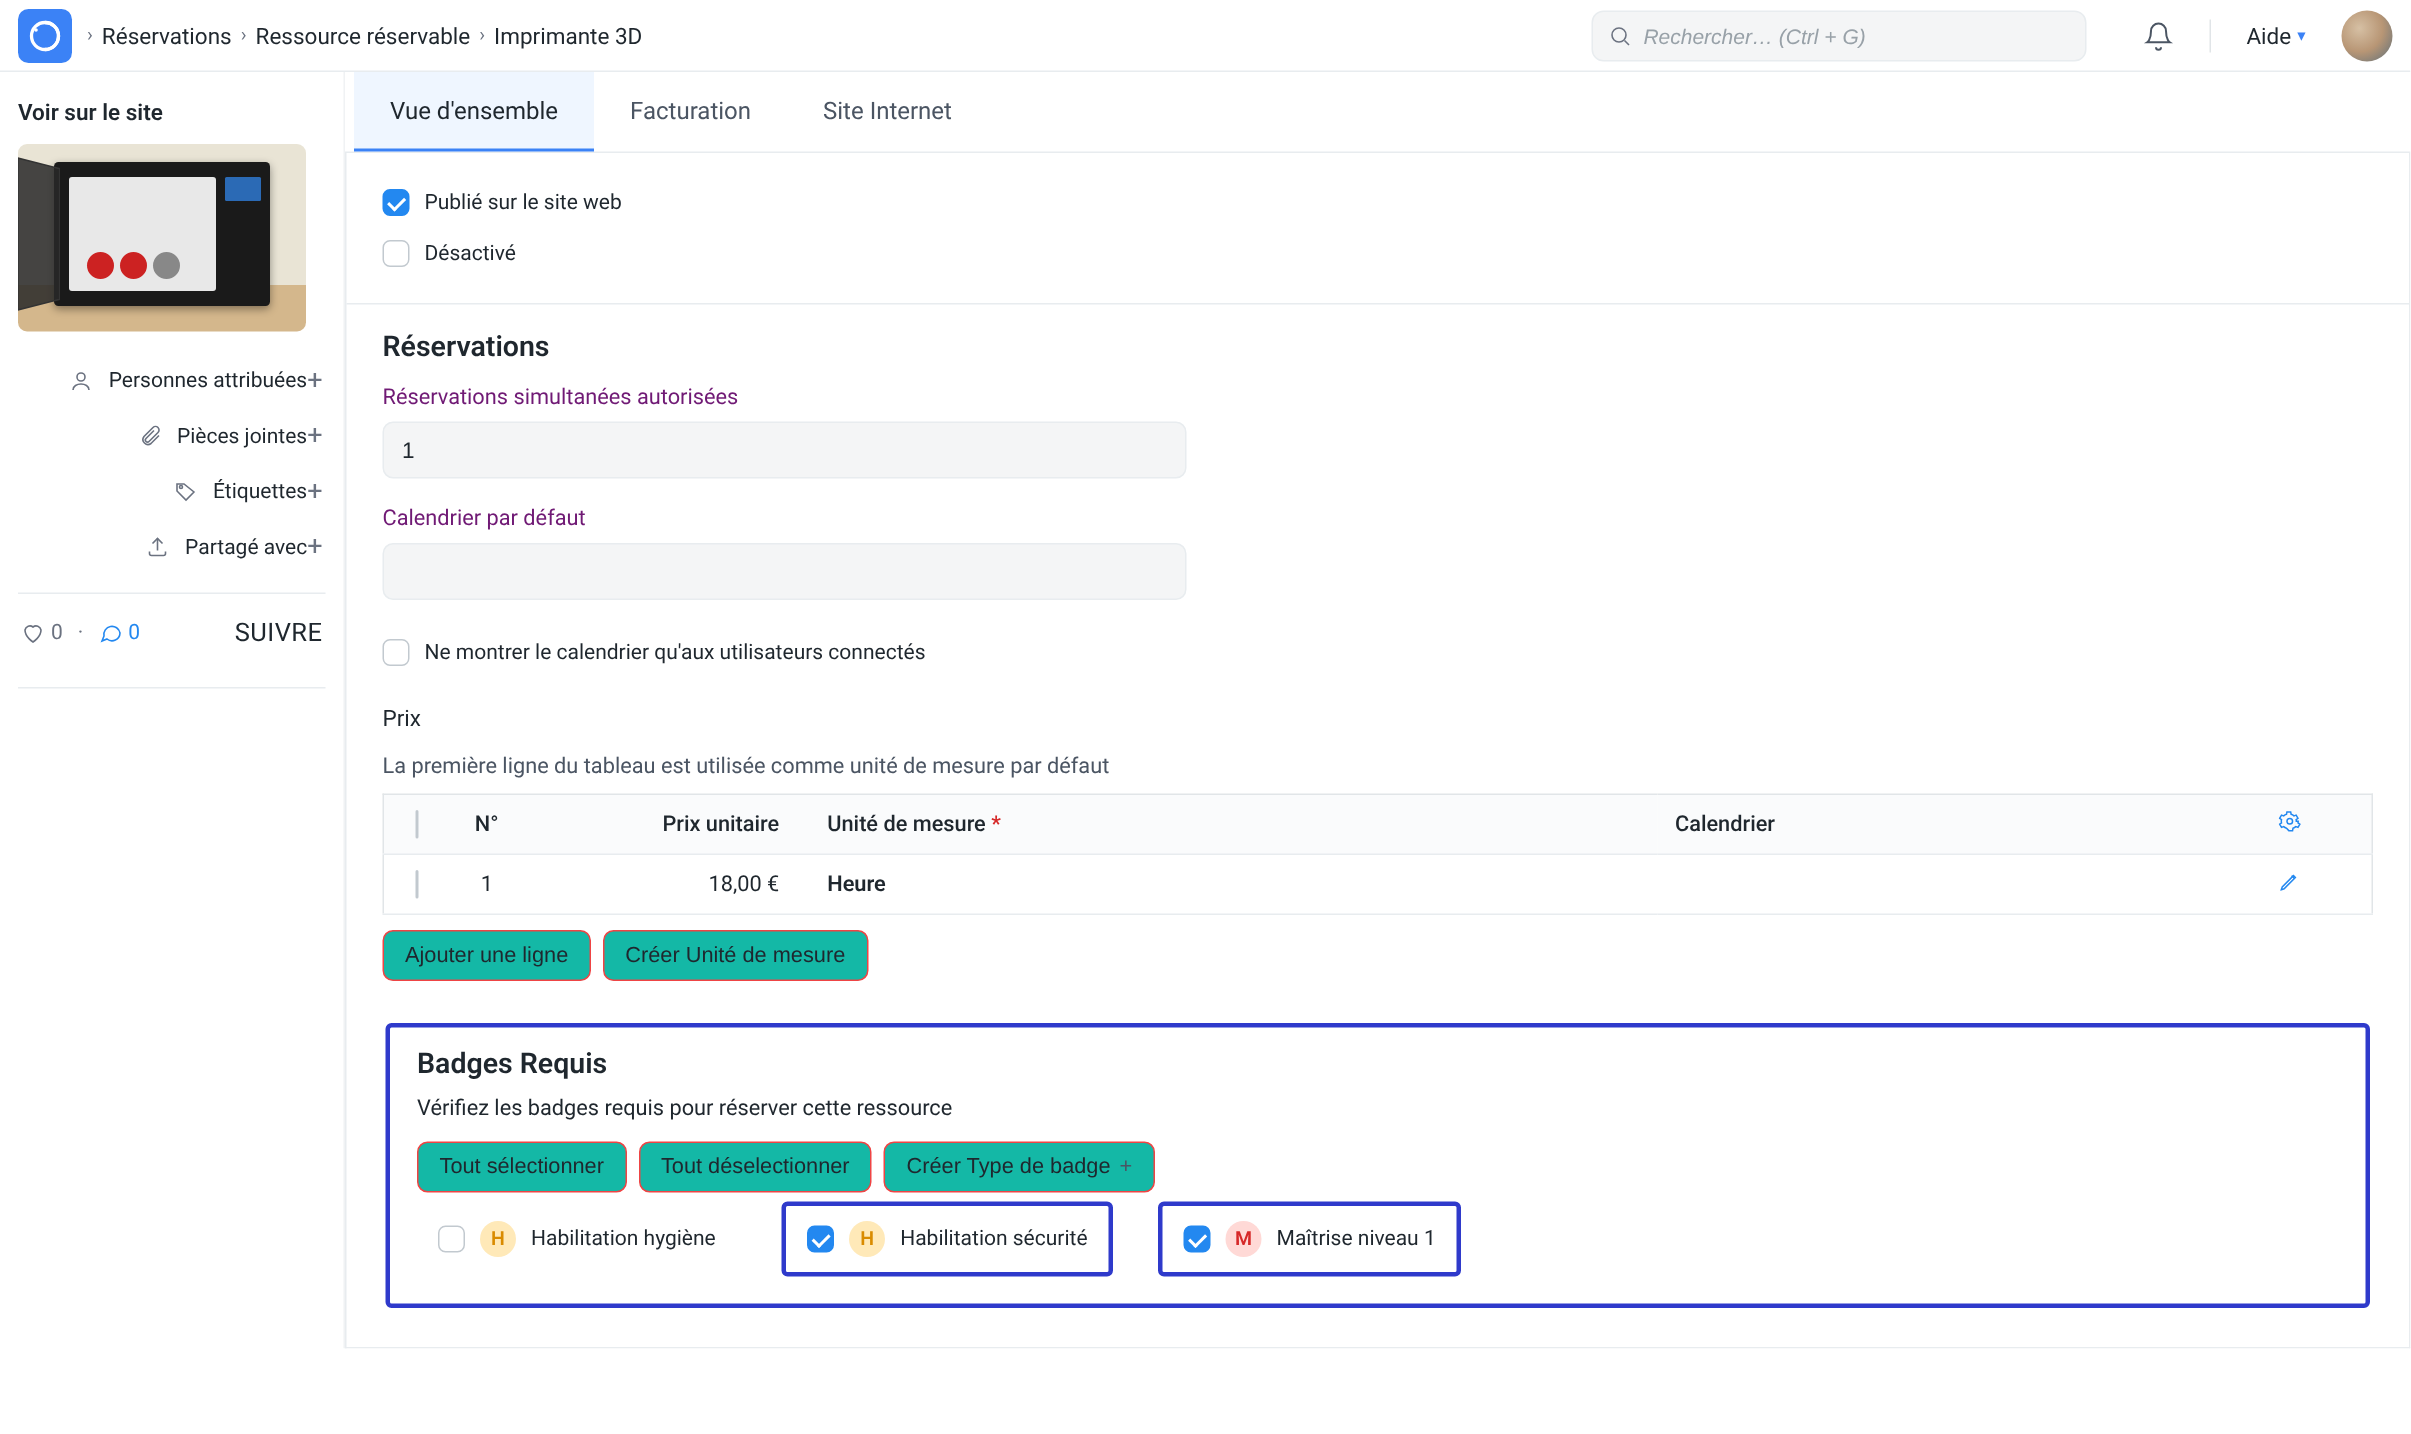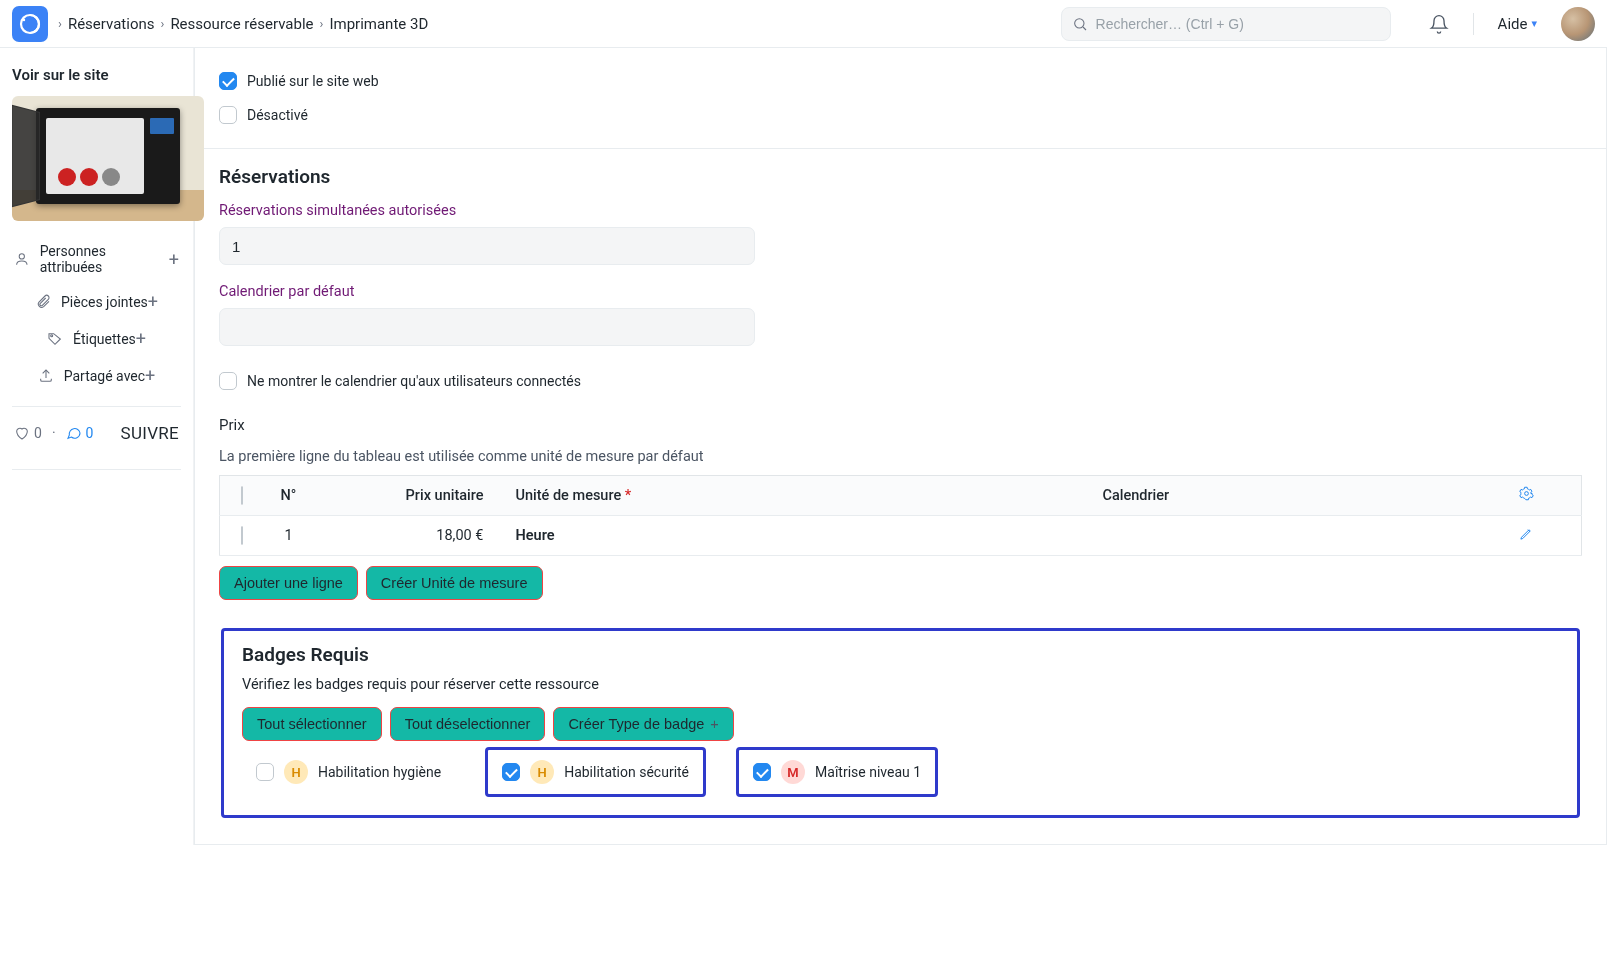--- a/index.html
+++ b/index.html
@@ -6,42 +6,42 @@
     body { font-family: -apple-system, BlinkMacSystemFont, "Segoe UI", Roboto, sans-serif; font-size: 14px; color: #1f272e; background: #fff; }
     
     .topbar { display: flex; align-items: center; height: 48px; padding: 0 12px; border-bottom: 1px solid #e8ecef; gap: 10px; }
     .logo { width: 36px; height: 36px; background: #3b82f6; border-radius: 7px; display: flex; align-items: center; justify-content: center; flex-shrink: 0; }
     .logo svg { width: 24px; height: 24px; }
     .breadcrumb { display: flex; align-items: center; gap: 6px; color: #1f272e; font-size: 15px; }
     .breadcrumb .chev { color: #6b7280; font-size: 13px; }
     .breadcrumb .crumb { cursor: pointer; }
     .topbar-spacer { flex: 1; }
     .search-box { display: flex; align-items: center; width: 330px; height: 34px; background: #f4f5f6; border: 1px solid #e8ecef; border-radius: 8px; padding: 0 10px; gap: 8px; color: #6b7280; }
-    .search-box input { border: none; background: transparent; outline: none; flex: 1; font-size: 14px; color: #be185d; }
+    .search-box input { border: none; background: transparent; outline: none; flex: 1; font-size: 14px; color: #be185d; font-style: italic; }
     .search-box input::placeholder { color: #98a1a8; }
     .bell { width: 20px; height: 20px; color: #4b5563; cursor: pointer; margin-left: 28px; }
     .vsep { width: 1px; height: 22px; background: #e1e5e8; margin: 0 14px; }
     .help { display: flex; align-items: center; gap: 4px; color: #1f272e; cursor: pointer; font-size: 15px; }
     .help .caret { color: #3b82f6; font-size: 11px; }
     .avatar { width: 34px; height: 34px; border-radius: 50%; background: radial-gradient(circle at 35% 35%, #d6c0a4 0%, #b89675 50%, #5b6e7a 100%); margin-left: 14px; cursor: pointer; }
     
     .layout { display: flex; }
-    .sidebar { width: 194px; padding: 18px 12px; border-right: 1px solid #f0f2f4; }
+    .sidebar { width: 230px; padding: 18px 12px; border-right: 1px solid #f0f2f4; }
     .side-title { font-weight: 600; font-size: 15px; margin-bottom: 12px; }
     .side-image { width: 192px; height: 125px; border-radius: 6px; background: linear-gradient(to bottom, #e9e4d5 0%, #e9e4d5 75%, #d4b78c 75%, #d4b78c 100%); position: relative; overflow: hidden; margin-bottom: 14px; }
     .printer-box { position: absolute; left: 24px; top: 12px; width: 144px; height: 96px; background: #1a1a1a; border-radius: 3px; box-shadow: 0 2px 6px rgba(0,0,0,0.4); }
     .printer-door { position: absolute; left: -26px; top: 4px; width: 30px; height: 88px; background: rgba(40,40,40,0.85); border: 1px solid #333; transform: perspective(120px) rotateY(35deg); transform-origin: right center; }
     .printer-screen { position: absolute; right: 6px; top: 10px; width: 24px; height: 16px; background: #2b6ab5; border-radius: 1px; }
     .printer-interior { position: absolute; left: 10px; top: 10px; right: 36px; bottom: 10px; background: #e8e8e8; border-radius: 2px; }
     .spool { position: absolute; bottom: 8px; width: 18px; height: 18px; border-radius: 50%; }
     .spool.s1 { left: 12px; background: #c22; }
     .spool.s2 { left: 34px; background: #c22; }
     .spool.s3 { left: 56px; background: #888; }
     
-    .side-item { display: flex; align-items: center; justify-content: center; padding: 8px 2px; color: #1f272e; }
+    .side-item { display: flex; align-items: center; justify-content: flex-end; padding: 8px 2px; color: #1f272e; }
     .side-item .il { display: flex; align-items: center; gap: 10px; }
     .side-item .il svg { width: 16px; height: 16px; color: #6b7280; }
     .side-item .plus { color: #6b7280; cursor: pointer; font-size: 18px; }
     
     .side-divider { border-top: 1px solid #e8ecef; margin: 12px 0; }
     .side-stats { display: flex; align-items: center; justify-content: space-between; padding: 4px 2px 14px; }
     .side-stats .sl { display: flex; align-items: center; gap: 10px; color: #6b7280; }
     .side-stats .sl .blue { color: #2388f0; display: flex; align-items: center; gap: 4px; }
     .side-stats .follow { font-size: 17px; color: #1f272e; cursor: pointer; letter-spacing: 0.3px; }
     .side-meta { font-size: 14px; color: #4b5563; line-height: 1.5; margin-top: 8px; }
@@ -205,20 +205,25 @@
             </svg>
             <span>0</span>
           </span>
       </div>
       <span class="follow">SUIVRE</span>
     </div>
     <div class="side-divider"></div>
   </div>
 
   <div class="main">
+    <div class="tabs">
+      <div class="tab active">Vue d'ensemble</div>
+      <div class="tab">Facturation</div>
+      <div class="tab">Site Internet</div>
+    </div>
 
     <div class="content">
       <div class="sect b">
         <div class="chk-row">
           <span class="chk on"></span>
           <span>Publié sur le site web</span>
         </div>
         <div class="chk-row">
           <span class="chk"></span>
           <span>Désactivé</span>

